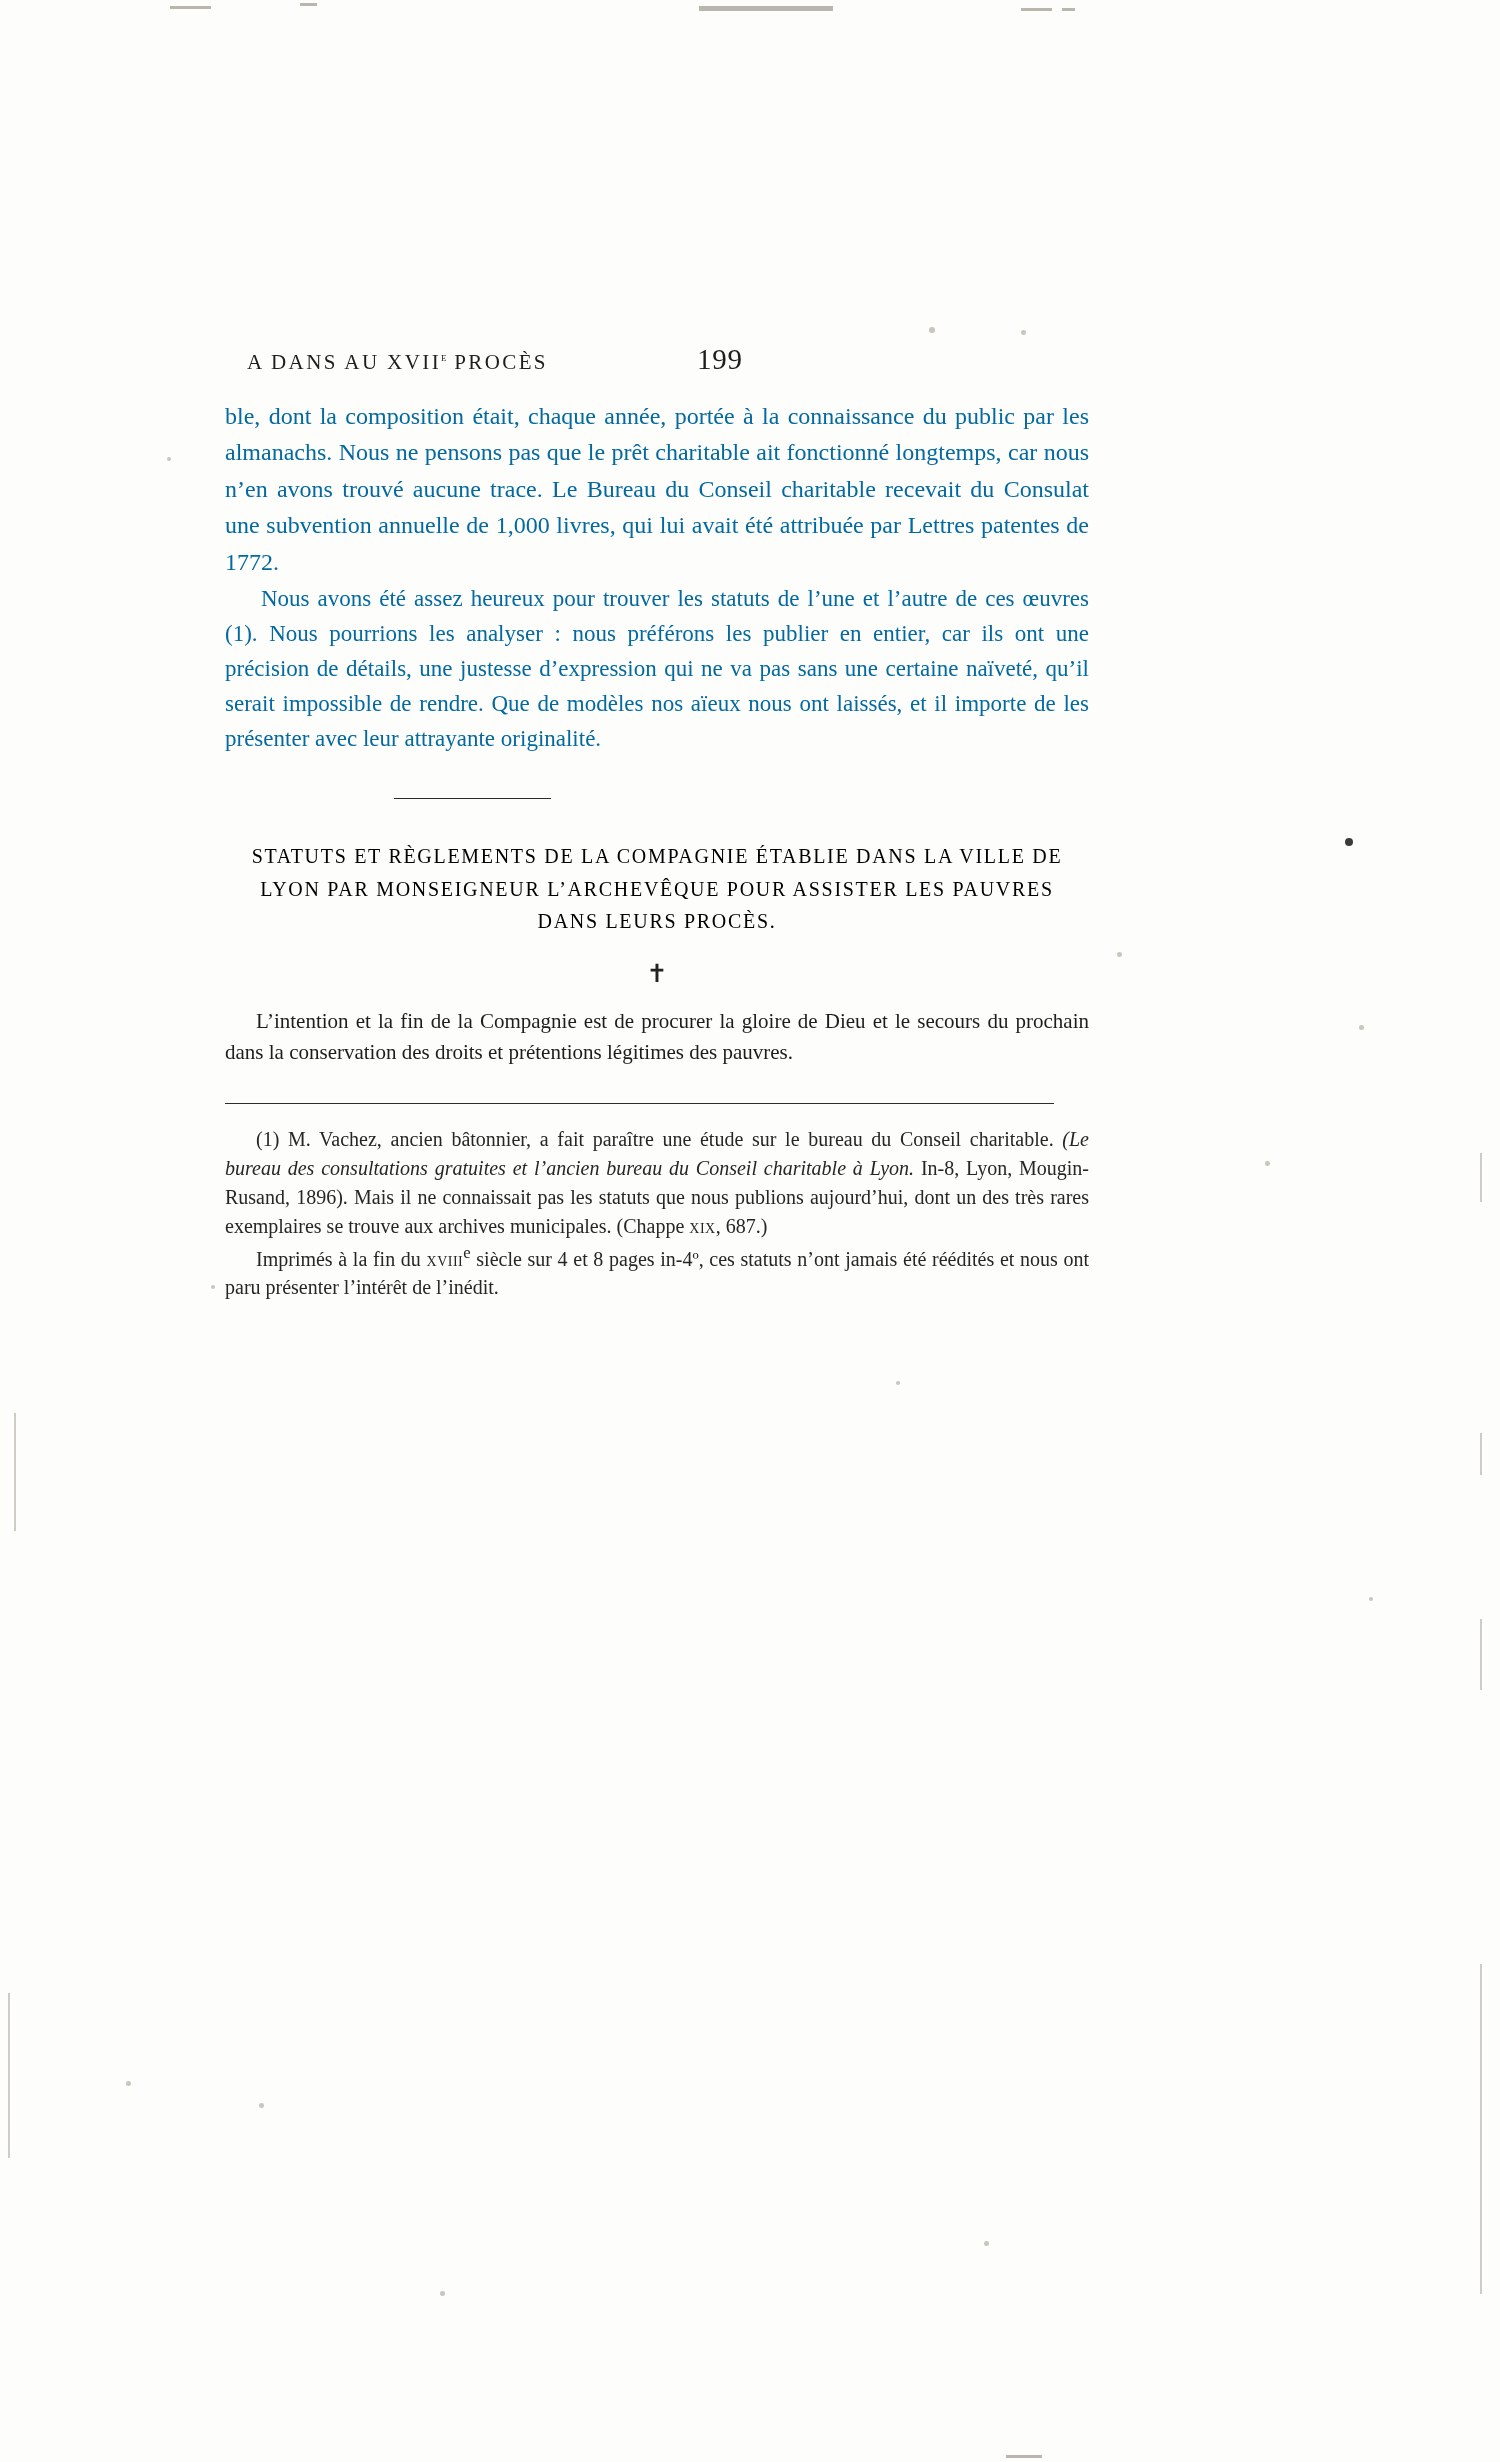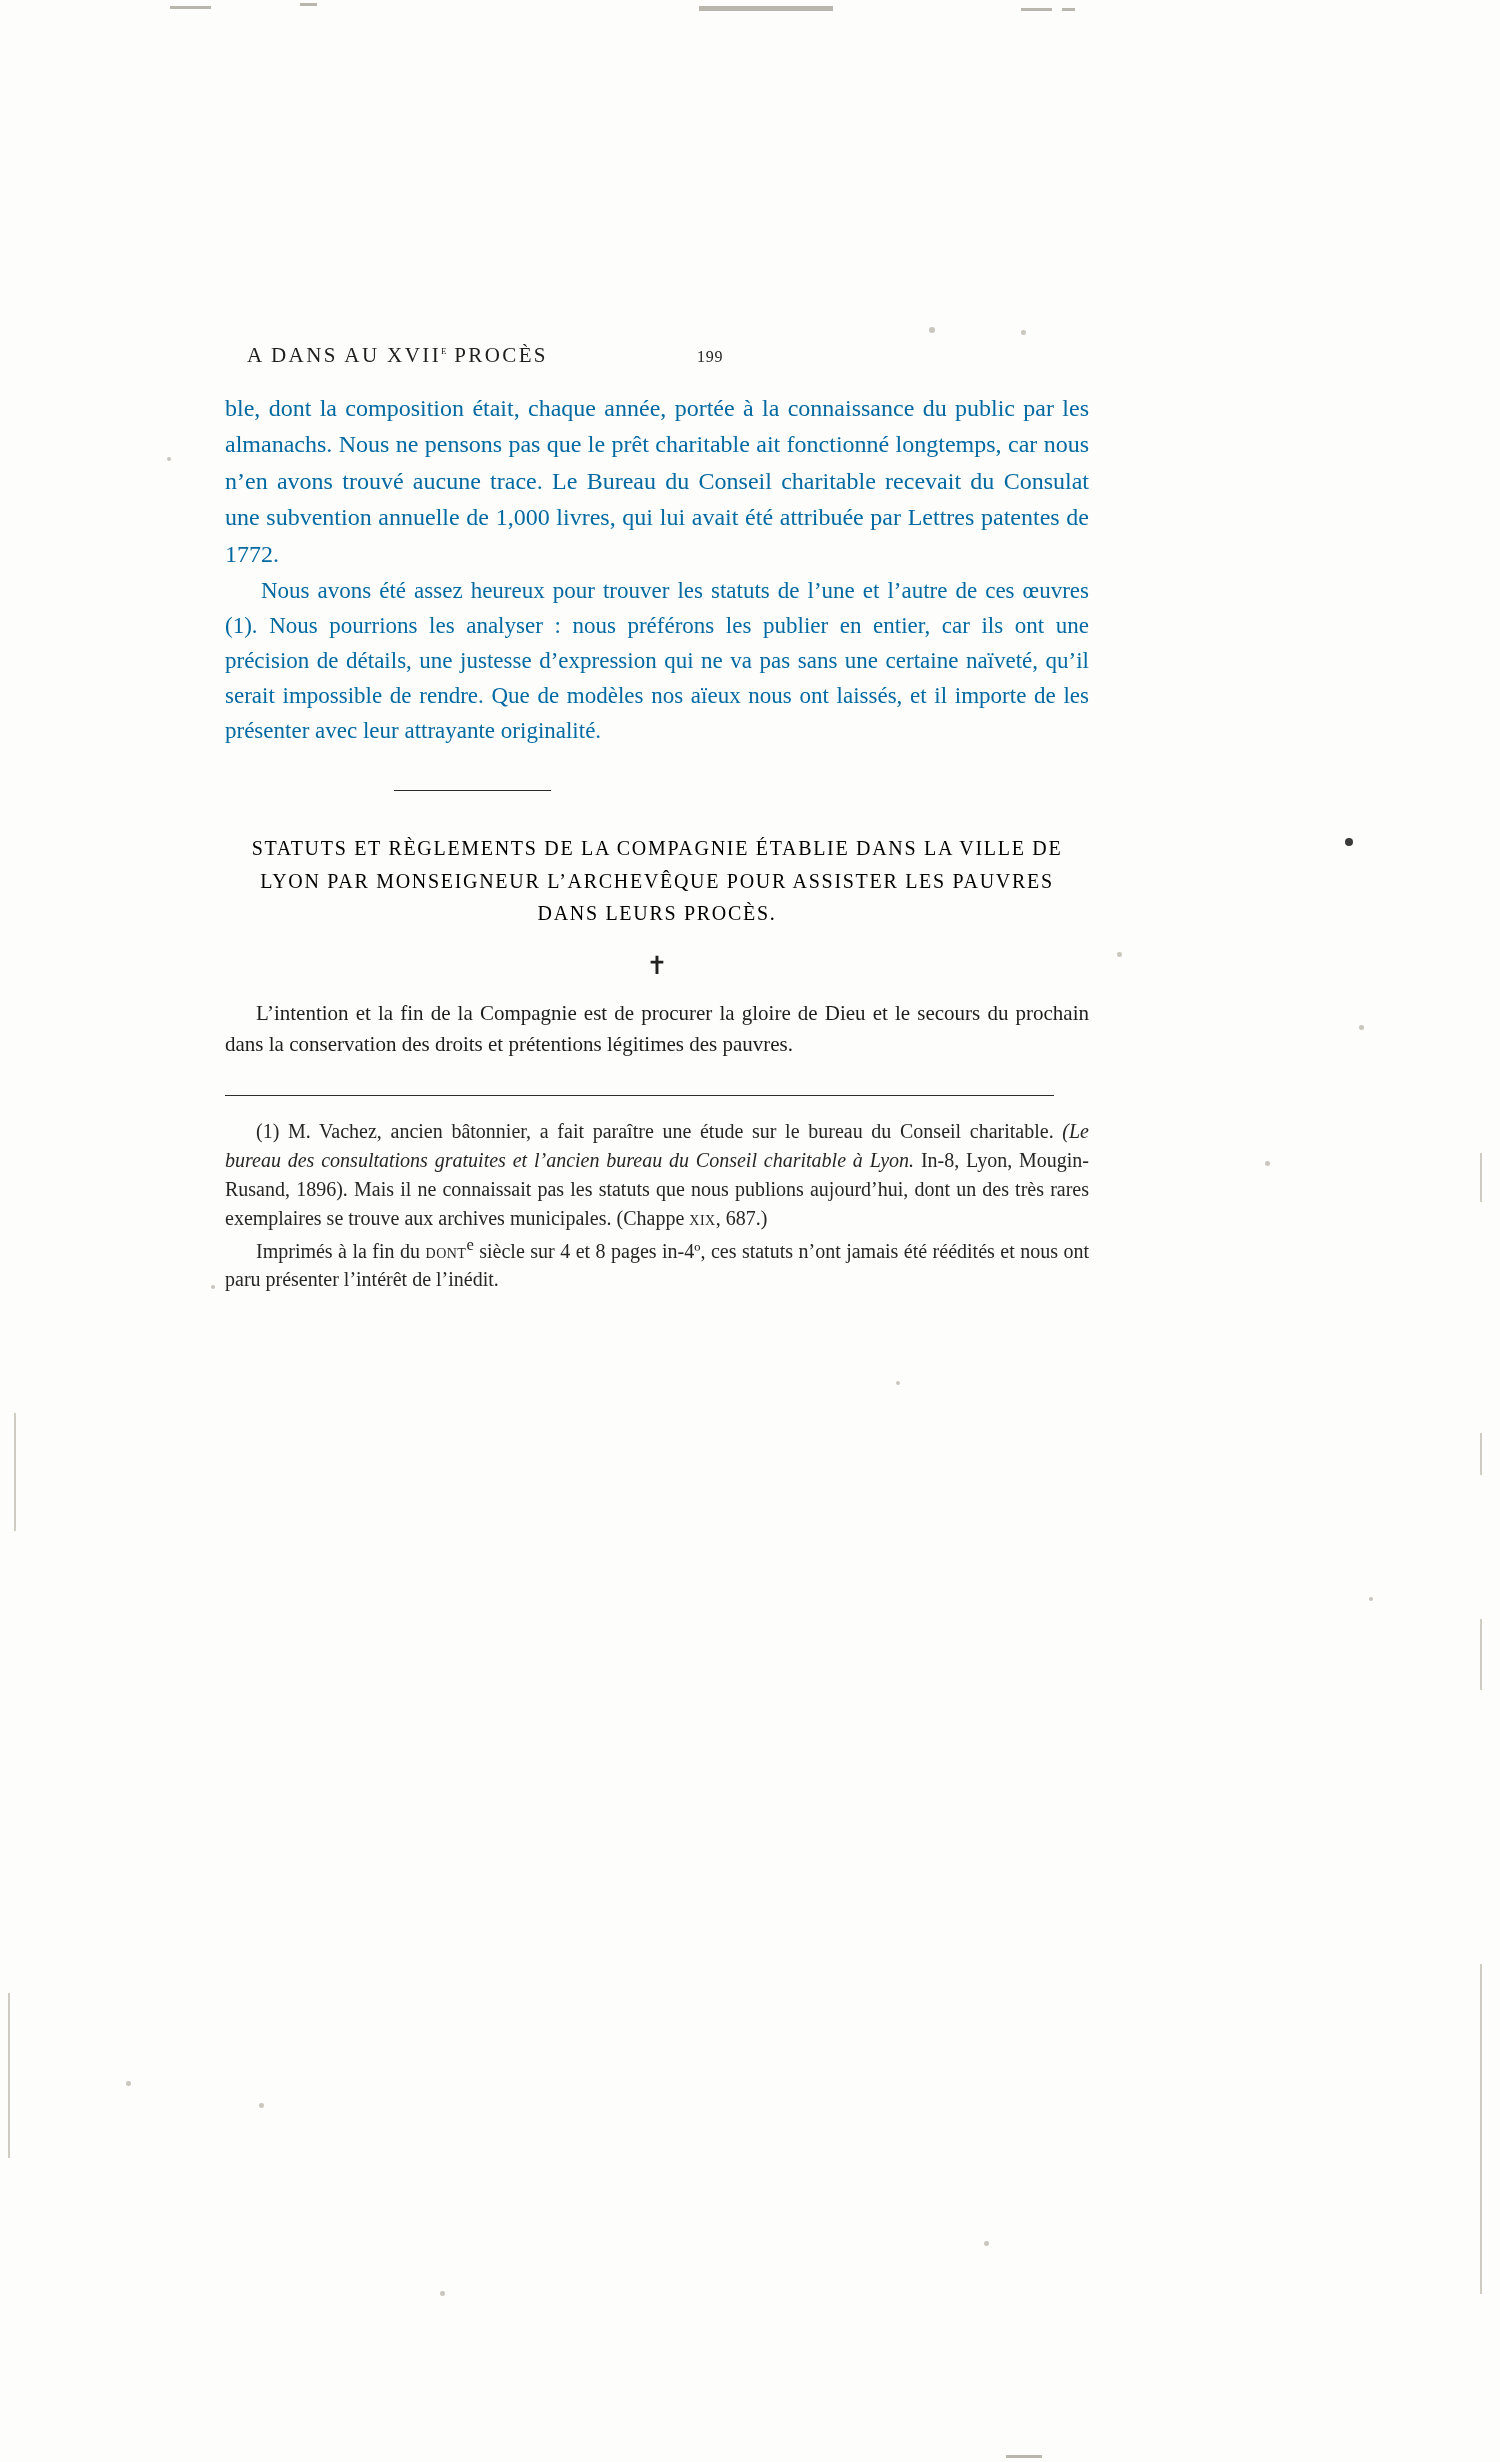--- a/index.html
+++ b/index.html
@@ -54,21 +54,21 @@
     letter-spacing: 2.4px;
     font-size: 21px;
     color: #1e1e1e;
   }
   .running-head .title sup {
     font-size: 12.6px;
     letter-spacing: 0;
   }
   .running-head .folio {
     margin-left: 149px;
-    font-size: 16px;
+    font-size: 29px;
     color: #1e1e1e;
     letter-spacing: 0.8px;
   }
 
   
   .body-par {
     font-size: 24px;
     line-height: 1.52;
     text-align: justify;
     text-justify: inter-word;
@@ -217,16 +217,16 @@
 
   <div class="ornament">✝</div>
 
 
   <p class="small-par indent">L’intention et la fin de la Compagnie est de procurer la gloire de Dieu et le secours du prochain dans la conservation des droits et prétentions légitimes des pauvres.</p>
 
   <div class="note-rule"></div>
 
   <p class="footnote indent"><span>(1) M. Vachez, ancien bâtonnier, a fait paraître une étude sur le bureau du Conseil charitable. </span><i>(Le bureau des consultations gratuites et l’ancien bureau du Conseil charitable à Lyon.</i><span> In-8, Lyon, Mougin-Rusand, 1896). Mais il ne connaissait pas les statuts que nous publions aujourd’hui, dont un des très rares exemplaires se trouve aux archives municipales. (Chappe </span><span class="sc">xix</span><span>, 687.)</span></p>
 
-  <p class="footnote indent"><span>Imprimés à la fin du </span><span class="sc">dont</span><sup>e</sup><span> siècle sur 4 et 8 pages in-4º, ces statuts n’ont jamais été réédités et nous ont paru présenter l’intérêt de l’inédit.</span></p>
+  <p class="footnote indent"><span>Imprimés à la fin du </span><span class="sc">xviii</span><sup>e</sup><span> siècle sur 4 et 8 pages in-4º, ces statuts n’ont jamais été réédités et nous ont paru présenter l’intérêt de l’inédit.</span></p>
 
 </div>
 
 
 </body></html>

